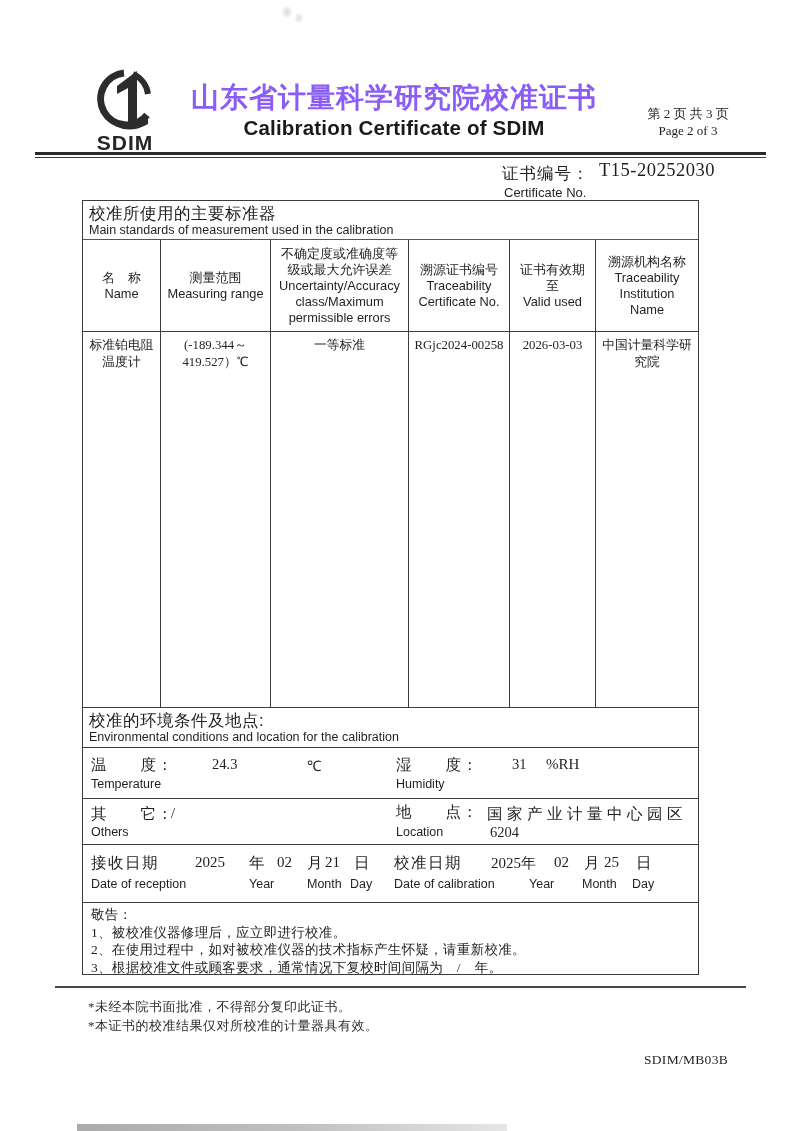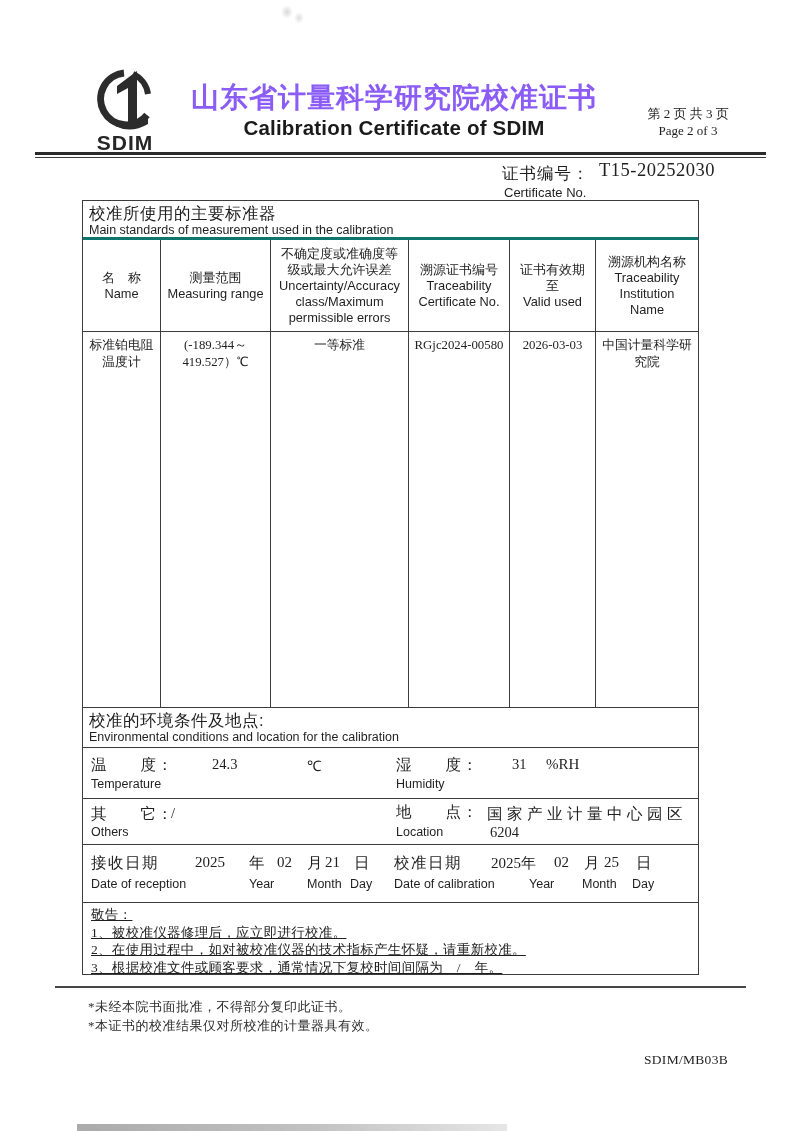--- a/index.html
+++ b/index.html
@@ -38,41 +38,41 @@
   
   .box { position:absolute; left:82px; width:617px;
          border:1px solid #3c3c3c; box-sizing:border-box; }
   .sec-title-zh { font-size:16.5px; font-family:"Liberation Sans", sans-serif;
                   letter-spacing:0.5px; line-height:20px; }
   .sec-title-en { font-size:12.5px; font-family:"Liberation Sans", sans-serif;
                   line-height:14px; }
 
   
   #std-table { top:200px; height:508px; display:flex; flex-direction:column; }
-  .tbl-caption { height:39px; border-bottom:3px solid #0f766e; padding:2px 0 0 6px;
+  .tbl-caption { height:39px; border-bottom:1px solid #0f766e; padding:2px 0 0 6px;
                  box-sizing:border-box; }
   .tbl-head { display:flex; height:91px; border-bottom:1px solid #3c3c3c; }
   .tbl-body { display:flex; flex:1; }
   .cell { box-sizing:border-box; border-right:1px solid #3c3c3c; text-align:center; }
   .cell:last-child { border-right:none; }
   .c1 { width:78px; } .c2 { width:110px; } .c3 { width:138px; }
   .c4 { width:101px; } .c5 { width:86px; } .c6 { flex:1; }
   .head-cell { display:flex; flex-direction:column; justify-content:center;
                align-items:center; font-size:13px; line-height:16px;
                font-family:"Liberation Sans", sans-serif; }
   .head-zh { white-space:pre-line; }
   .head-en { white-space:pre-line; font-size:12.8px; }
   .body-cell { padding-top:5px; font-size:12.8px; line-height:17px; }
 
   
   #env-title { top:707px; height:41px; padding:2px 0 0 6px; }
   #env-row   { top:747px; height:52px; }
   #oth-row   { top:798px; height:47px; }
   #date-row  { top:844px; height:59px;text-decoration:underline; }
-  #notice-box{ top:902px; height:73px; padding:3px 8px; box-sizing:border-box;text-decoration:underline; }
+  #notice-box{ top:902px; height:73px; padding:3px 8px; box-sizing:border-box; }
 
   .lab-zh { font-size:15.5px; letter-spacing:1px; }
   .lab-en { font-size:12.5px; font-family:"Liberation Sans", sans-serif; }
   .val    { font-size:14.5px; }
 
   
   .t-label { left:8px;  top:7px; }  .t-value { left:129px; top:8px; }
   .t-unit  { left:224px; top:7px; font-size:14.5px; }
   .t-en    { left:8px;  top:29px; }
   .h-label { left:313px; top:7px; } .h-value { left:429px; top:8px; }
@@ -186,21 +186,21 @@
 Institution
 Name</span>
       </div>
     </div>
     <div class="tbl-body">
       <div class="cell c1 body-cell ml">标准铂电阻
 温度计</div>
       <div class="cell c2 body-cell ml">(-189.344～
 419.527）℃</div>
       <div class="cell c3 body-cell ml">一等标准</div>
-      <div class="cell c4 body-cell ml">RGjc2024-00580</div>
+      <div class="cell c4 body-cell ml">RGjc2024-00258</div>
       <div class="cell c5 body-cell ml">2026-03-03</div>
       <div class="cell c6 body-cell ml">中国计量科学研
 究院</div>
     </div>
   </div>
 
   <div class="box" id="env-title">
     <div class="sec-title-zh">校准的环境条件及地点:</div>
     <div class="sec-title-en">Environmental conditions and location for the calibration</div>
   </div>

